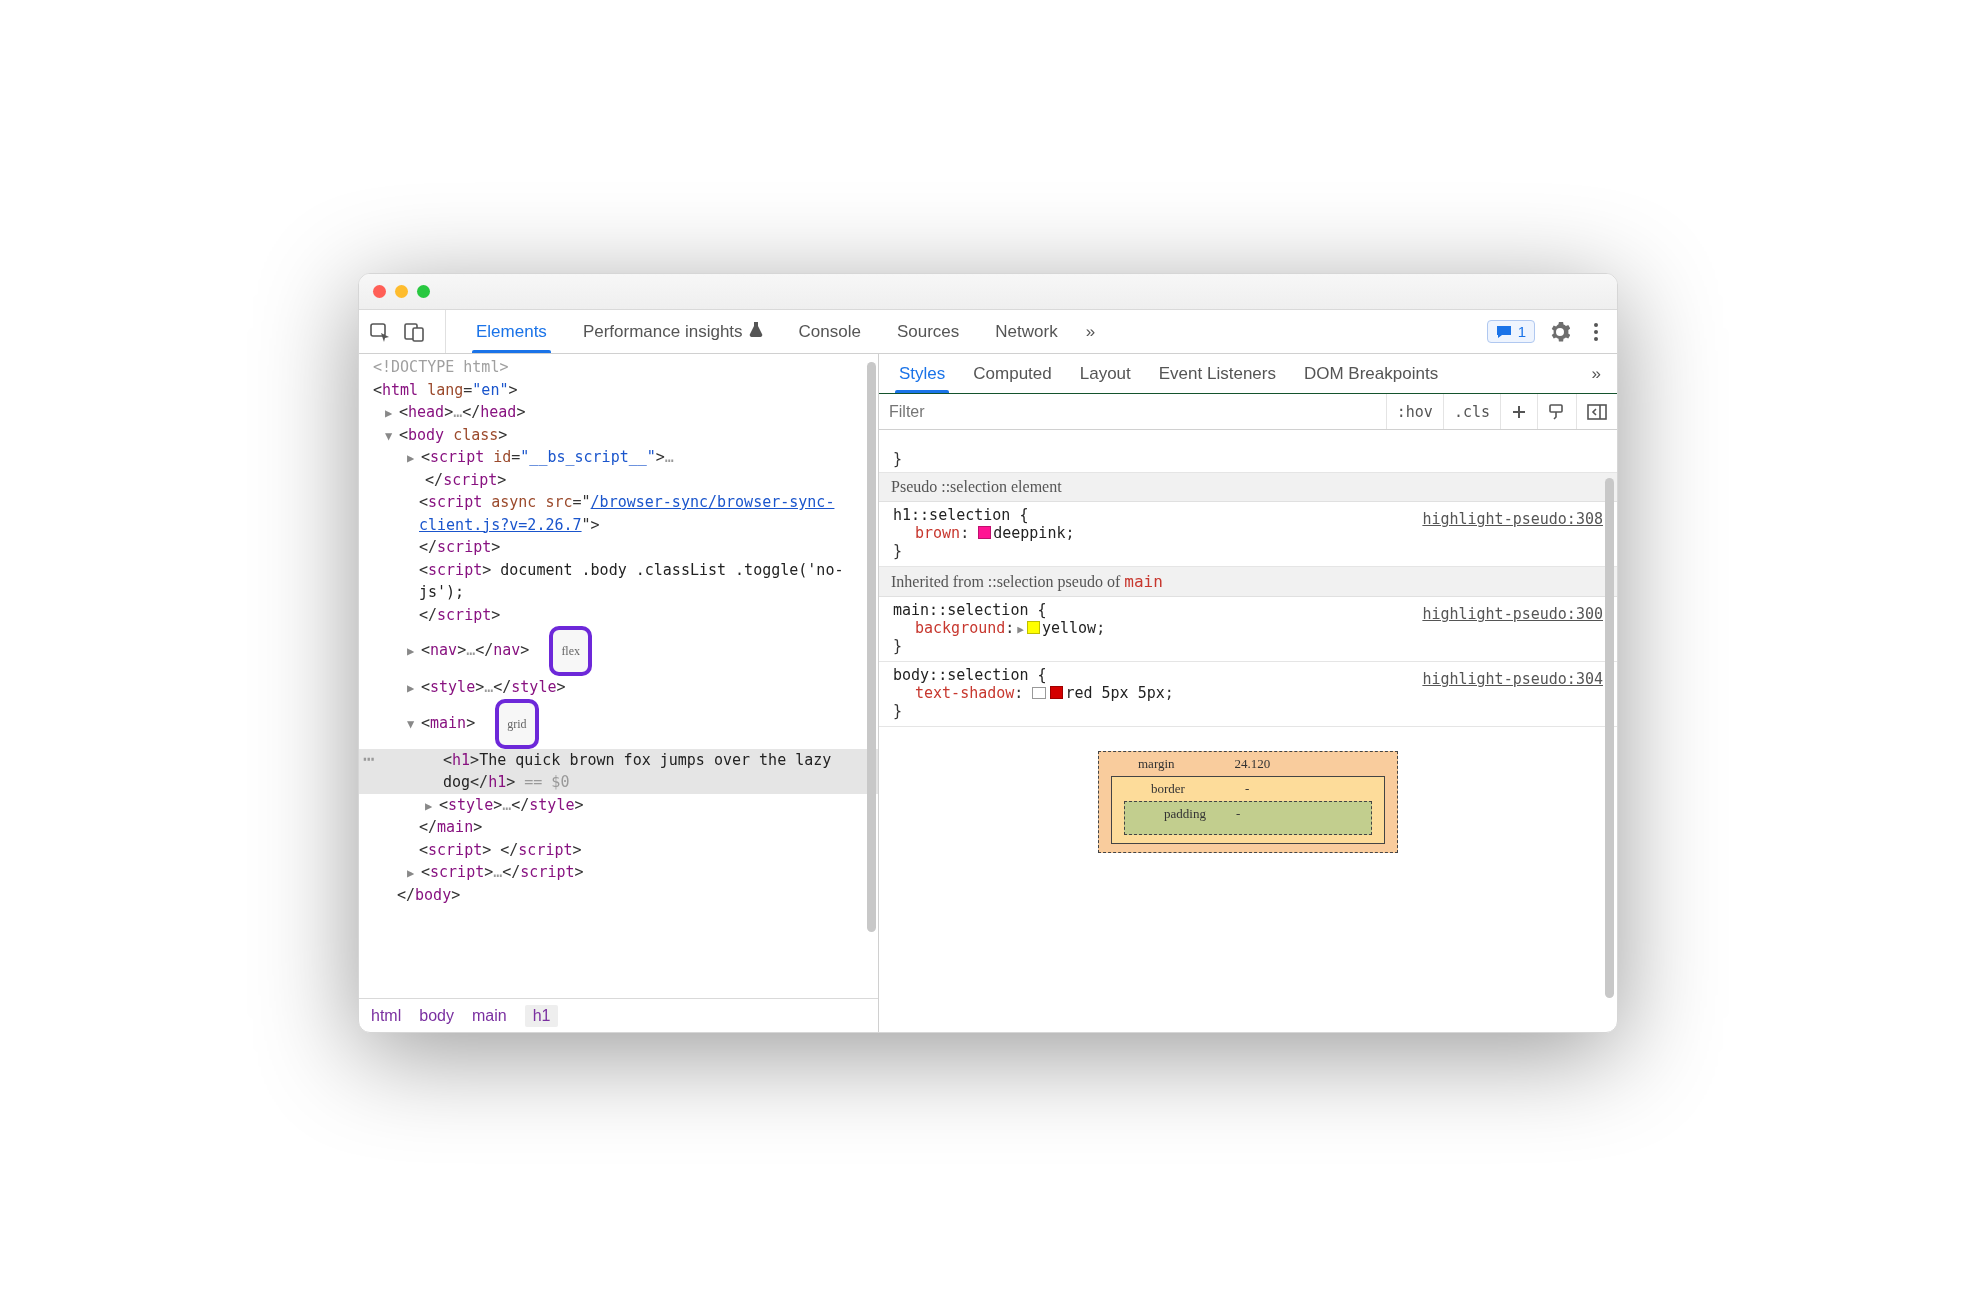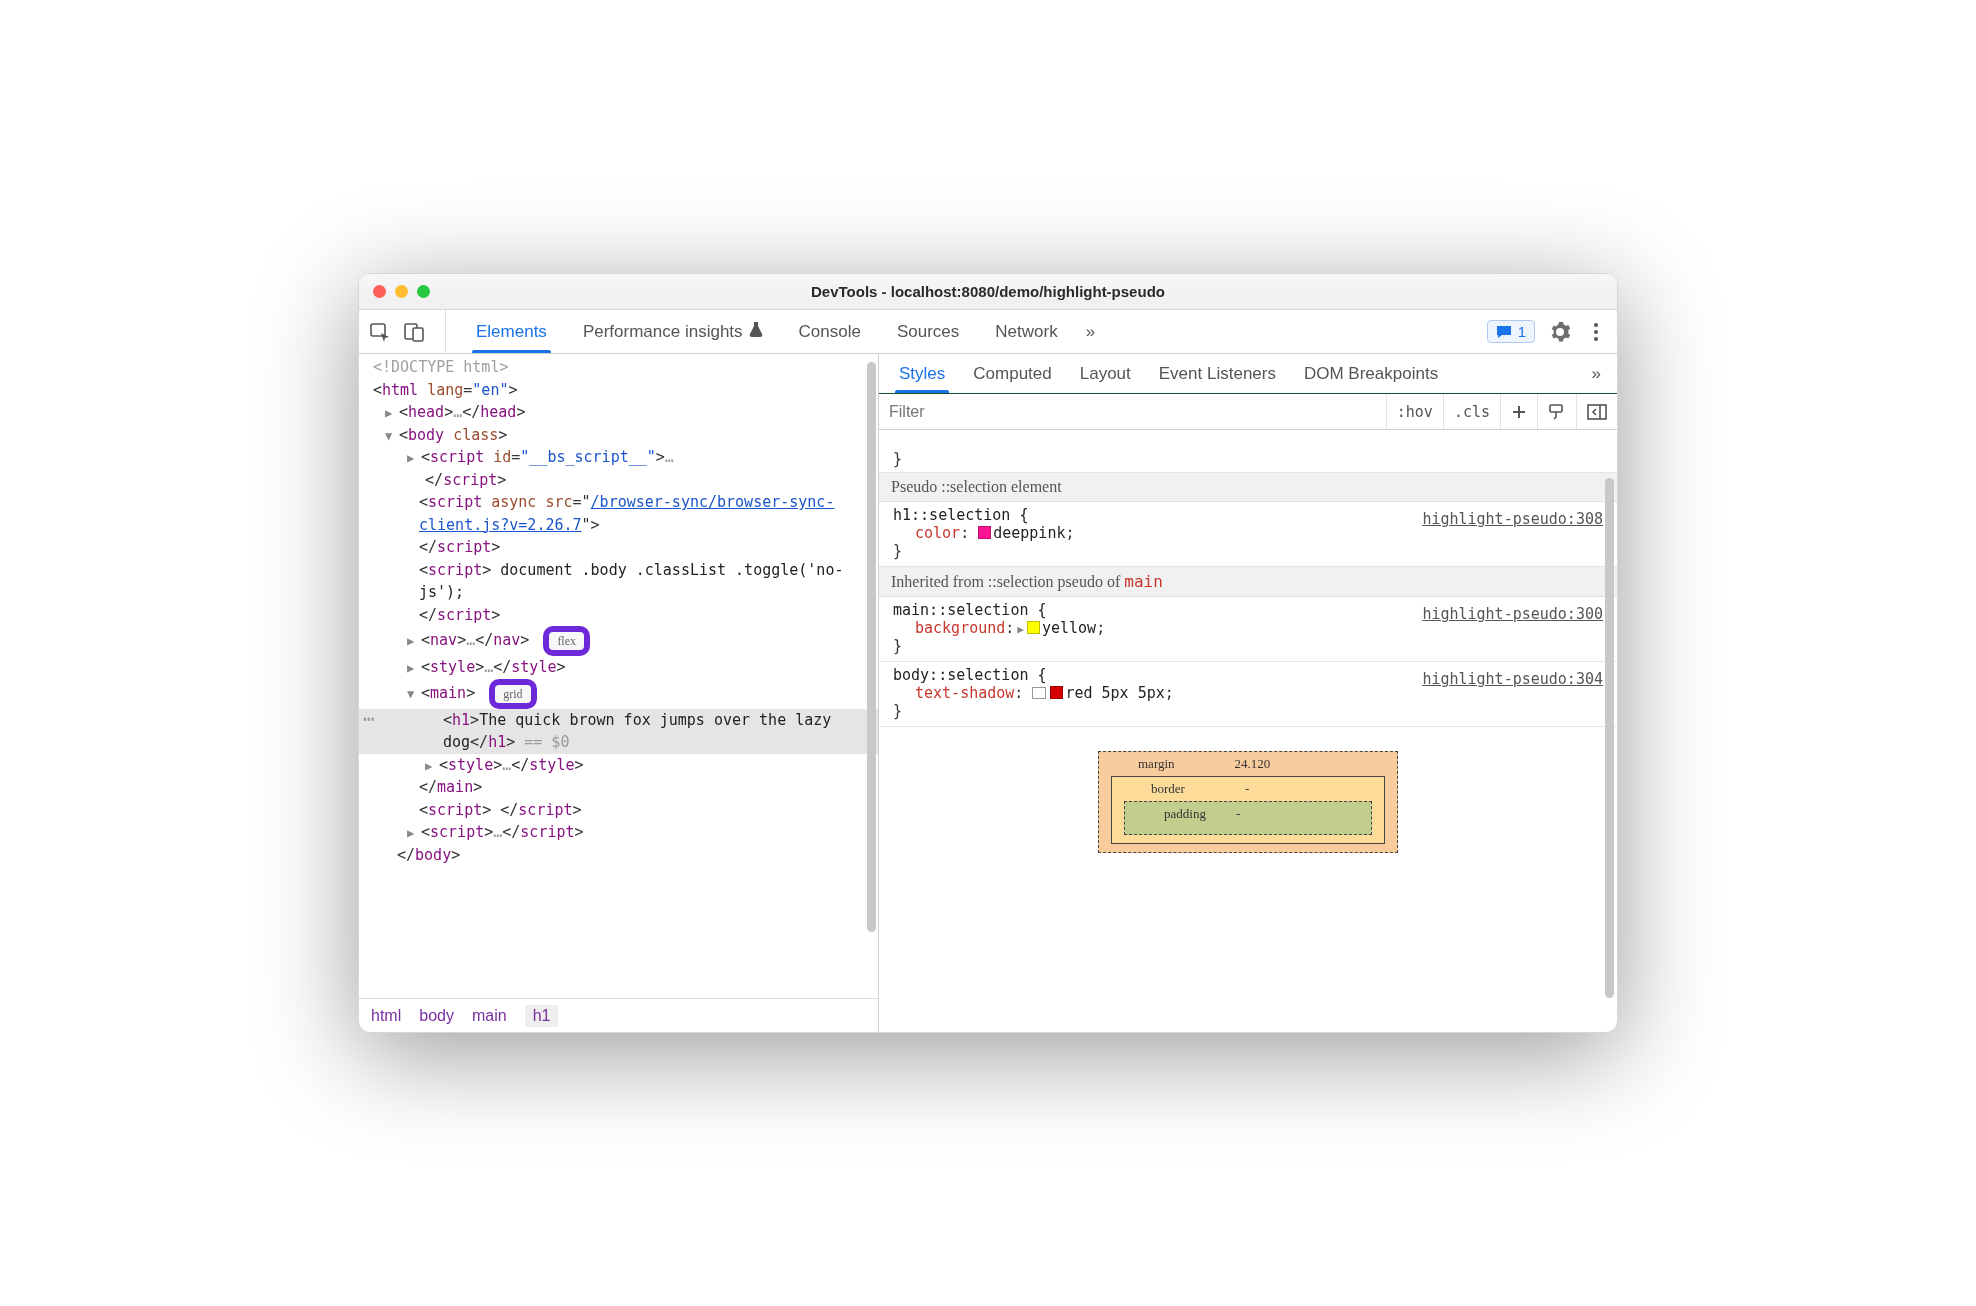--- a/index.html
+++ b/index.html
@@ -98,22 +98,22 @@
   .c-doctype { color:#a0a0a0; }
   .c-tag { color:#881280; }
   .c-attr-name { color:#9b4a2c; }
   .c-attr-val { color:#1a55cc; }
   .c-attr-link { color:#1a55cc; text-decoration:underline; }
   .c-text { color:#222; }
   .c-dim { color:#999; }
   .arrow { display:inline-block; width:12px; color:#888; font-size:12px; margin-right:2px;}
   .pill {
     display:inline-block; font-size:12px;
-    border:6px solid #6d28d9; border-radius:10px;
-    padding:0 8px; color:#666; margin-left:14px;
+    border:4px solid #6d28d9; border-radius:10px;
+    padding:12px 8px; color:#666; margin-left:20px;
     background:#f7f7f7; font-family:-apple-system;
   }
   .selected-line {
     background:#e5e5e5;
     display:block;
     margin-left:-8px; padding-left:8px;
   }
   .sel-gutter {
     position:absolute; left:0; width:20px;
     color:#999; font-size:19px; line-height:1;
@@ -218,21 +218,20 @@
 
 <div class="outer-shadow">
 <div class="window">
 
   <div class="titlebar">
     <div class="traffic">
       <div class="dot red"></div>
       <div class="dot yellow"></div>
       <div class="dot green"></div>
     </div>
-    <div class="title-center">DevTools - localhost:8080/demo/highlight-pseudo</div>
   </div>
 
   <div class="toolbar">
     <div class="tb-side">
       <div class="tb-icon">
         <svg width="22" height="22" viewBox="0 0 22 22" fill="none" stroke="#555" stroke-width="1.6">
           <rect x="2" y="3" width="14" height="12" rx="2"></rect>
           <path d="M12 12 L20 16 L16 17 L15 21 Z" fill="#555" stroke="none"></path>
         </svg>
       </div>
@@ -379,21 +378,21 @@
       <div class="styles-scroll">
         <div class="cut-rule">
           <div class="cut-line">&nbsp;</div>
           <div>}</div>
         </div>
 
         <div class="section-header">Pseudo ::selection element</div>
         <div class="rule">
           <span class="rule-src">highlight-pseudo:308</span>
           <div class="sel-txt">h1::selection {</div>
-          <div class="prop"><span class="prop-name">color</span>: <span class="swatch" style="background:#ff1493"></span><span class="prop-val">deeppink</span>;</div>
+          <div class="prop"><span class="prop-name">brown</span>: <span class="swatch" style="background:#ff1493"></span><span class="prop-val">deeppink</span>;</div>
           <div>}</div>
         </div>
 
         <div class="section-header"><span>Inherited from ::selection pseudo of </span><span class="mono">main</span></div>
         <div class="rule">
           <span class="rule-src">highlight-pseudo:300</span>
           <div class="sel-txt">main::selection {</div>
           <div class="prop"><span class="prop-name">background</span>:<span class="mini-arrow">▶</span><span class="swatch" style="background:#ffff00"></span><span class="prop-val">yellow</span>;</div>
           <div>}</div>
         </div>

